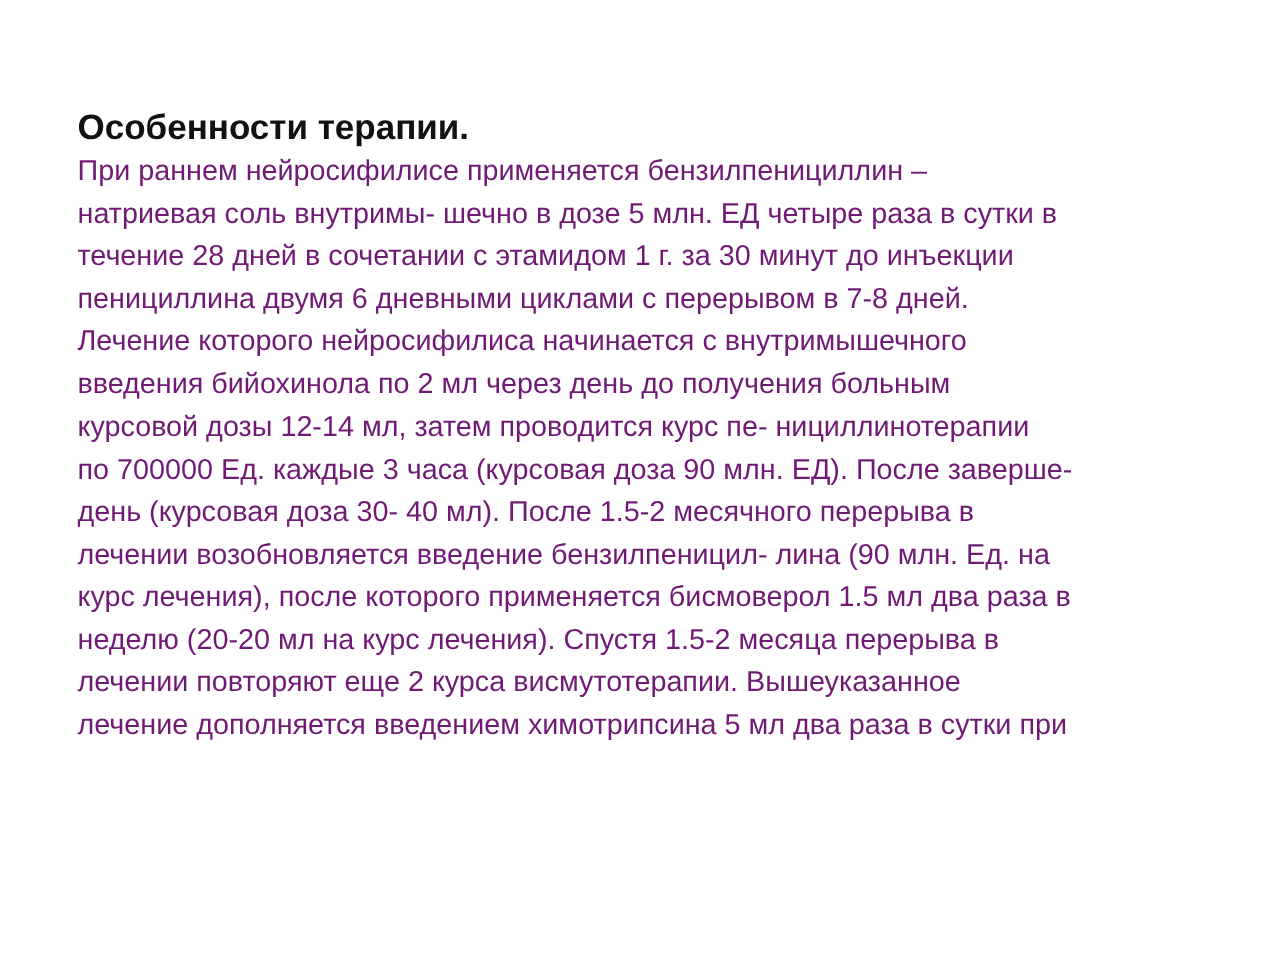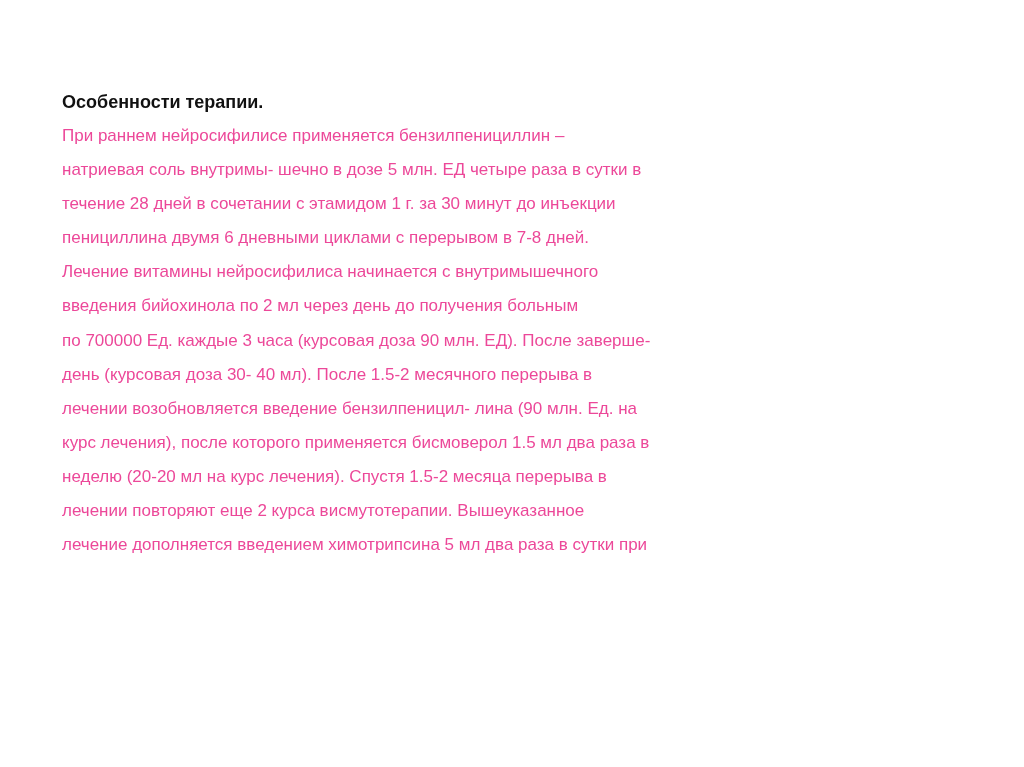--- a/index.html
+++ b/index.html
@@ -16,45 +16,46 @@
     width: 1024px; height: 767px;
     background: #ffffff;
   }
   .content {
     position: absolute;
     left: 62px; top: 85px;
     width: 920px;
   }
   .title {
     font-weight: bold;
-    font-size: 18px;
+    font-size: 28px;
     line-height: 34px;
     margin: 0;
     color: #111;
   }
   .line {
-    font-size: 17px;
+    font-size: 23px;
     line-height: 34.1px;
     white-space: nowrap;
     margin: 0;
-    color: #ec4899;
+    color: #701a75;
   }
 </style>
 </head>
 <body>
 
 <div class="slide">
   <div class="content">
     <p class="title">Особенности терапии.</p>
     <p class="line">При раннем нейросифилисе применяется бензилпенициллин –</p>
     <p class="line">натриевая соль внутримы- шечно в дозе 5 млн. ЕД четыре раза в сутки в</p>
     <p class="line">течение 28 дней в сочетании с этамидом 1 г. за 30 минут до инъекции</p>
     <p class="line">пенициллина двумя 6 дневными циклами с перерывом в 7-8 дней.</p>
-    <p class="line">Лечение витамины нейросифилиса начинается с внутримышечного</p>
+    <p class="line">Лечение которого нейросифилиса начинается с внутримышечного</p>
     <p class="line">введения бийохинола по 2 мл через день до получения больным</p>
+    <p class="line">курсовой дозы 12-14 мл, затем проводится курс пе- нициллинотерапии</p>
     <p class="line">по 700000 Ед. каждые 3 часа (курсовая доза 90 млн. ЕД). После заверше-</p>
     <p class="line">день (курсовая доза 30- 40 мл). После 1.5-2 месячного перерыва в</p>
     <p class="line">лечении возобновляется введение бензилпеницил- лина (90 млн. Ед. на</p>
     <p class="line">курс лечения), после которого применяется бисмоверол 1.5 мл два раза в</p>
     <p class="line">неделю (20-20 мл на курс лечения). Спустя 1.5-2 месяца перерыва в</p>
     <p class="line">лечении повторяют еще 2 курса висмутотерапии. Вышеуказанное</p>
     <p class="line">лечение дополняется введением химотрипсина 5 мл два раза в сутки при</p>
   </div>
 </div>
 

